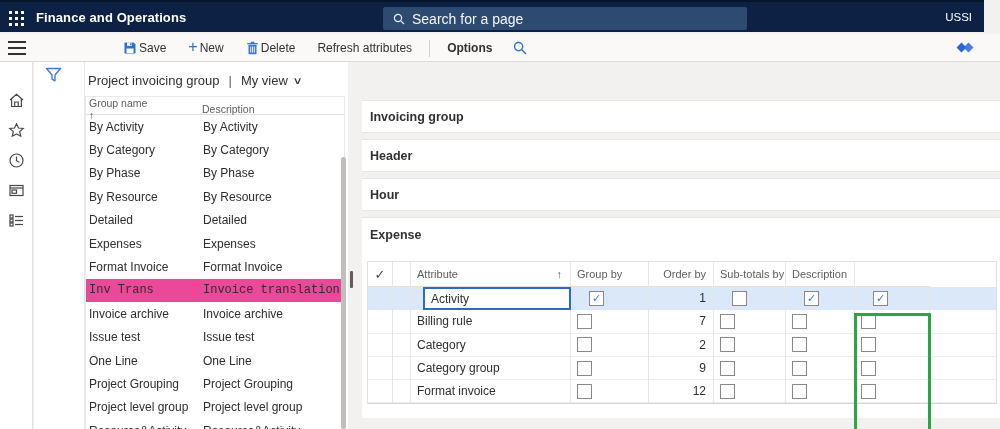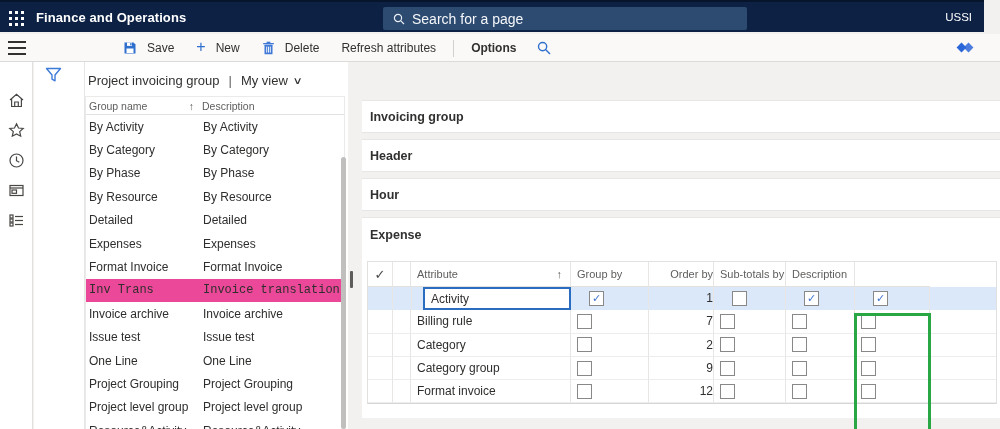--- a/index.html
+++ b/index.html
@@ -14,21 +14,21 @@
   .app-title { position:absolute; left:36px; top:0; height:32px; line-height:31px; color:#fff; font-size:13px; font-weight:bold; letter-spacing:.1px; }
   .app-search { position:absolute; left:383px; top:5px; width:364px; height:23px; background:#2d4a70; border-radius:2px; display:flex; align-items:center; padding-left:10px; color:#f5f7fa; font-size:14px; cursor:text; }
   .app-search svg { margin-right:7px; }
   .company { position:absolute; right:12px; top:0; height:32px; line-height:31px; color:#fff; font-size:11.5px; cursor:pointer; }
 
   
   .cmdbar { position:absolute; left:0; top:34px; width:1000px; height:28px; background:#faf9f8; border-bottom:1px solid #dcdad8; }
   .hamburger { position:absolute; left:8px; top:7px; width:18px; height:14px; display:flex; flex-direction:column; justify-content:space-between; cursor:pointer; }
   .hamburger i { height:1.6px; background:#323130; }
   .cmd-items { position:absolute; left:112px; top:0; height:28px; display:flex; align-items:center; }
-  .cmd-btn { display:flex; align-items:center; gap:10px; height:28px; padding:0 11px; font-size:12px; color:#323130; background:none; border:none; cursor:pointer; font-family:inherit; white-space:nowrap; }
+  .cmd-btn { display:flex; align-items:center; gap:2px; height:28px; padding:0 11px; font-size:12px; color:#323130; background:none; border:none; cursor:pointer; font-family:inherit; white-space:nowrap; }
   .cmd-btn .plus { color:#2f6fce; font-size:16px; font-weight:400; line-height:1; margin-top:-2px; }
   .cmd-sep { width:1px; height:17px; background:#d2d0ce; margin:0 6px; }
   .cmd-bold { font-weight:bold; }
   .cmd-search { padding:0 10px; }
   .dd-icon { position:absolute; right:24px; top:8px; width:20px; height:12px; cursor:pointer; }
   .dd-icon i { position:absolute; top:2px; width:7px; height:7px; background:#2b66d9; transform:rotate(45deg); }
   .dd-icon i:first-child { left:2px; } .dd-icon i:last-child { left:9px; opacity:.85; }
 
   
   .rail { position:absolute; left:0; top:62px; width:33px; height:367px; background:#fff; border-right:1px solid #e3e1df; }
@@ -40,21 +40,21 @@
   .funnel { position:absolute; left:11px; top:5px; cursor:pointer; }
 
   
   .list-panel { position:absolute; left:85px; top:62px; width:263px; height:367px; background:#fff; }
   .page-head { position:absolute; left:3px; top:8px; height:20px; display:flex; align-items:center; font-size:13px; color:#323130; white-space:nowrap; }
   .page-head .divider { margin:0 9px; color:#605e5c; }
   .page-head .view { cursor:pointer; display:flex; align-items:center; gap:6px; }
   .page-head .chev { font-size:10px; color:#323130; transform:scaleX(1.4); }
   .lgrid { position:absolute; left:0; top:34px; width:260px; bottom:0; border:1px solid #eceae8; border-bottom:none; overflow:hidden; }
   .lhead { display:grid; grid-template-columns:116px 1fr; height:18px; align-items:center; border-bottom:1px solid #e3e1df; color:#605e5c; font-size:10.5px; }
-  .lhead .h1 { padding-left:3px; display:flex; justify-content:space-between; padding-right:8px; }
+  .lhead .h1 { padding-left:3px; display:flex; justify-content:space-between; padding-right:8px;flex-direction:column; }
   .lhead .arrow { color:#605e5c; }
   .lrow { display:grid; grid-template-columns:116px 1fr; height:23.4px; align-items:center; font-size:12px; color:#2f2e2d; cursor:pointer; }
   .lrow .c1 { padding-left:3px; } .lrow .c2 { padding-left:1px; }
   .lrow.sel { background:#ec4899;font-family:Liberation Mono, monospace; }
   .lscroll { position:absolute; right:2px; top:95px; width:5px; bottom:0; background:#c1bfbd; border-radius:3px; }
   .splitter { position:absolute; left:350px; top:271px; width:3px; height:17px; background:#5f5d5b; border-radius:1px; cursor:col-resize; }
 
   
   .right-panel { position:absolute; left:362px; top:62px; right:0; bottom:0; background:#f2f1f0; }
   .section-bar { position:absolute; left:0; right:0; height:33px; background:#fff; border:1px solid #e8e6e4; border-left:none; border-right:none; display:flex; align-items:center; padding-left:8px; font-size:12.5px; font-weight:bold; color:#323130; cursor:pointer; }
@@ -62,21 +62,21 @@
   .expense-section .section-bar { top:0; border:none; height:33px; }
 
   
   .egrid { position:absolute; left:5px; top:43px; width:630px; font-size:12px; color:#2f2e2d; background:#fff; border:1px solid #e3e1df; border-bottom:1px solid #d8d6d4; }
   .egr { display:grid; grid-template-columns:25px 18px 160px 78px 65px 72px 69px 75px 1fr; }
   .ehead { height:25px; color:#605e5c; font-size:11px; }
   .ehead .cell { border-bottom:1px solid #e3e1df; }
   .cell { display:flex; align-items:center; padding-left:6px; border-right:1px solid #e8e6e4; overflow:hidden; white-space:nowrap; }
   .cell:last-child { border-right:none; }
   .ehead .attrh { justify-content:space-between; padding-right:8px; }
-  .num, .ehead .orderh { justify-content:flex-end; padding-right:0; padding-left:0; }
+  .num, .ehead .orderh { justify-content:flex-end; padding-right:7px; padding-left:0; }
   .mark { justify-content:center; padding-left:0; color:#494744; font-size:13px; }
   .erow { height:23.3px; }
   .erow .cell { border-bottom:1px solid #efedeb; }
   .erow.sel { background:#dbe8f9; }
   .erow.sel .cell { border-bottom-color:#dbe8f9;margin-left:12px; }
   .attr-cell { cursor:text; }
   .erow.sel .attr-cell { background:#fff; border:2px solid #2a6cc0; height:100%; }
   .cb { width:15px; height:15px; border:1px solid #8a8886; background:#fff; display:flex; align-items:center; justify-content:center; font-size:11px; font-weight:bold; color:#3f73cf; cursor:pointer; }
   .green-box { position:absolute; left:492px; width:77px; top:95px; height:163px; border:3px solid #2aa745; pointer-events:none; z-index:5; }
 </style>

